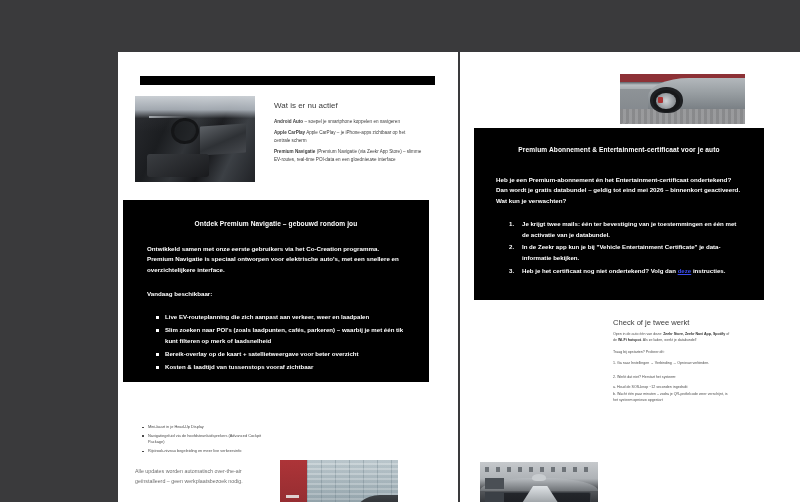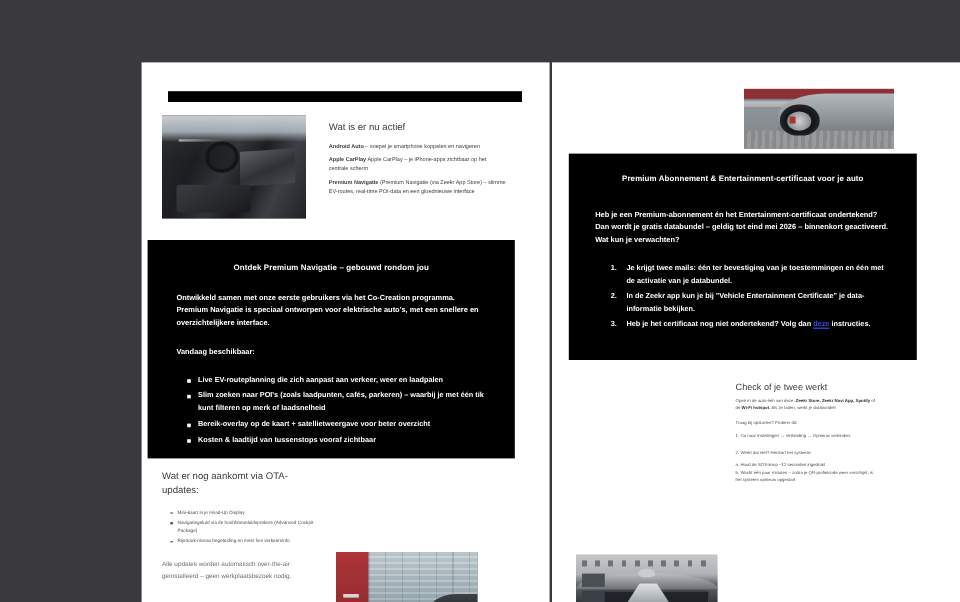--- a/index.html
+++ b/index.html
@@ -346,21 +346,20 @@
           <div class="bb-para" style="margin-top:15px;">Ontwikkeld samen met onze eerste gebruikers via het Co-Creation programma. Premium Navigatie is speciaal ontworpen voor elektrische auto's, met een snellere en overzichtelijkere interface.</div>
           <div class="bb-sub" style="margin-top:13px;">Vandaag beschikbaar:</div>
           <ul class="bb-list" style="margin-top:12px;margin-left:8px;">
             <li>Live EV-routeplanning die zich aanpast aan verkeer, weer en laadpalen</li>
             <li>Slim zoeken naar POI's (zoals laadpunten, cafés, parkeren) – waarbij je met één tik kunt filteren op merk of laadsnelheid</li>
             <li>Bereik-overlay op de kaart + satellietweergave voor beter overzicht</li>
             <li>Kosten &amp; laadtijd van tussenstops vooraf zichtbaar</li>
           </ul>
         </div>
 
-        <div class="lt-h" style="left:17px;top:339px;width:110px;">Wat er nog aankomt via OTA-updates:</div>
 
         <ul class="lt-list" style="position:absolute;left:24px;top:372px;width:130px;">
           <li>Mini-kaart in je Head-Up Display</li>
           <li>Navigatiegeluid via de hoofdsteunluidsprekers (Advanced Cockpit Package)</li>
           <li>Rijstrook-niveau begeleiding en meer live verkeersinfo</li>
         </ul>
 
         <div class="lt-note" style="position:absolute;left:17px;top:415px;width:120px;">Alle updates worden automatisch over-the-air geïnstalleerd – geen werkplaatsbezoek nodig.</div>
 
         <div class="photo ph-building" style="left:162px;top:408px;width:118px;height:60px;">

